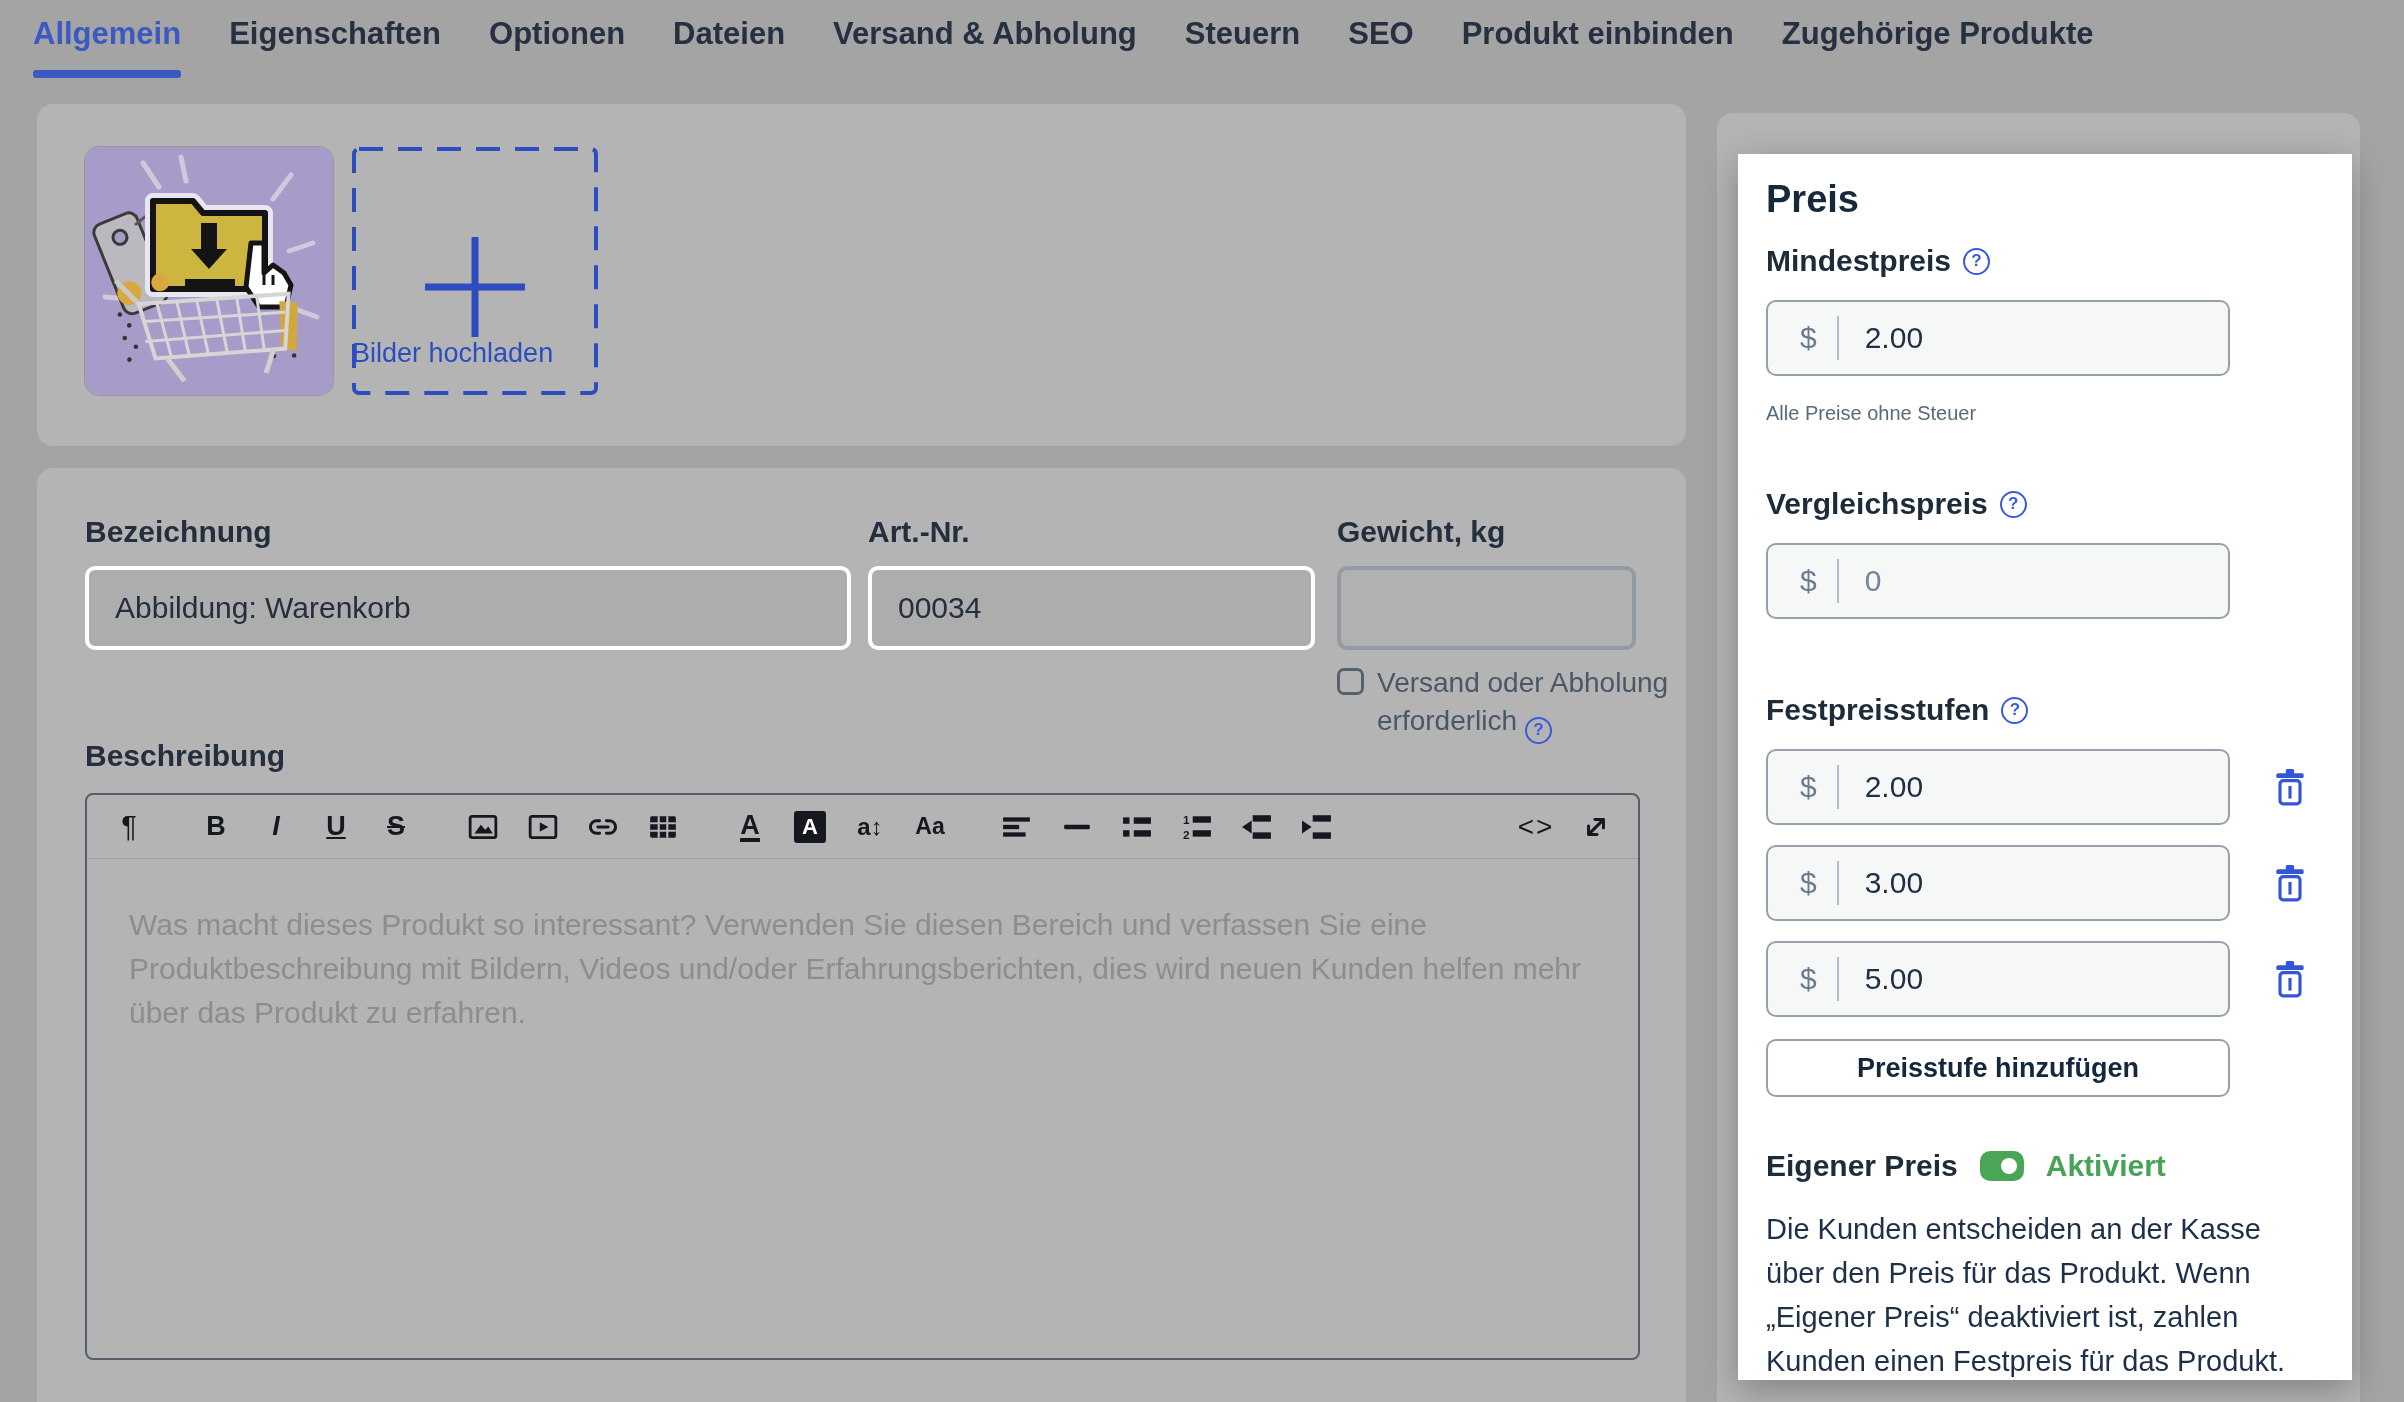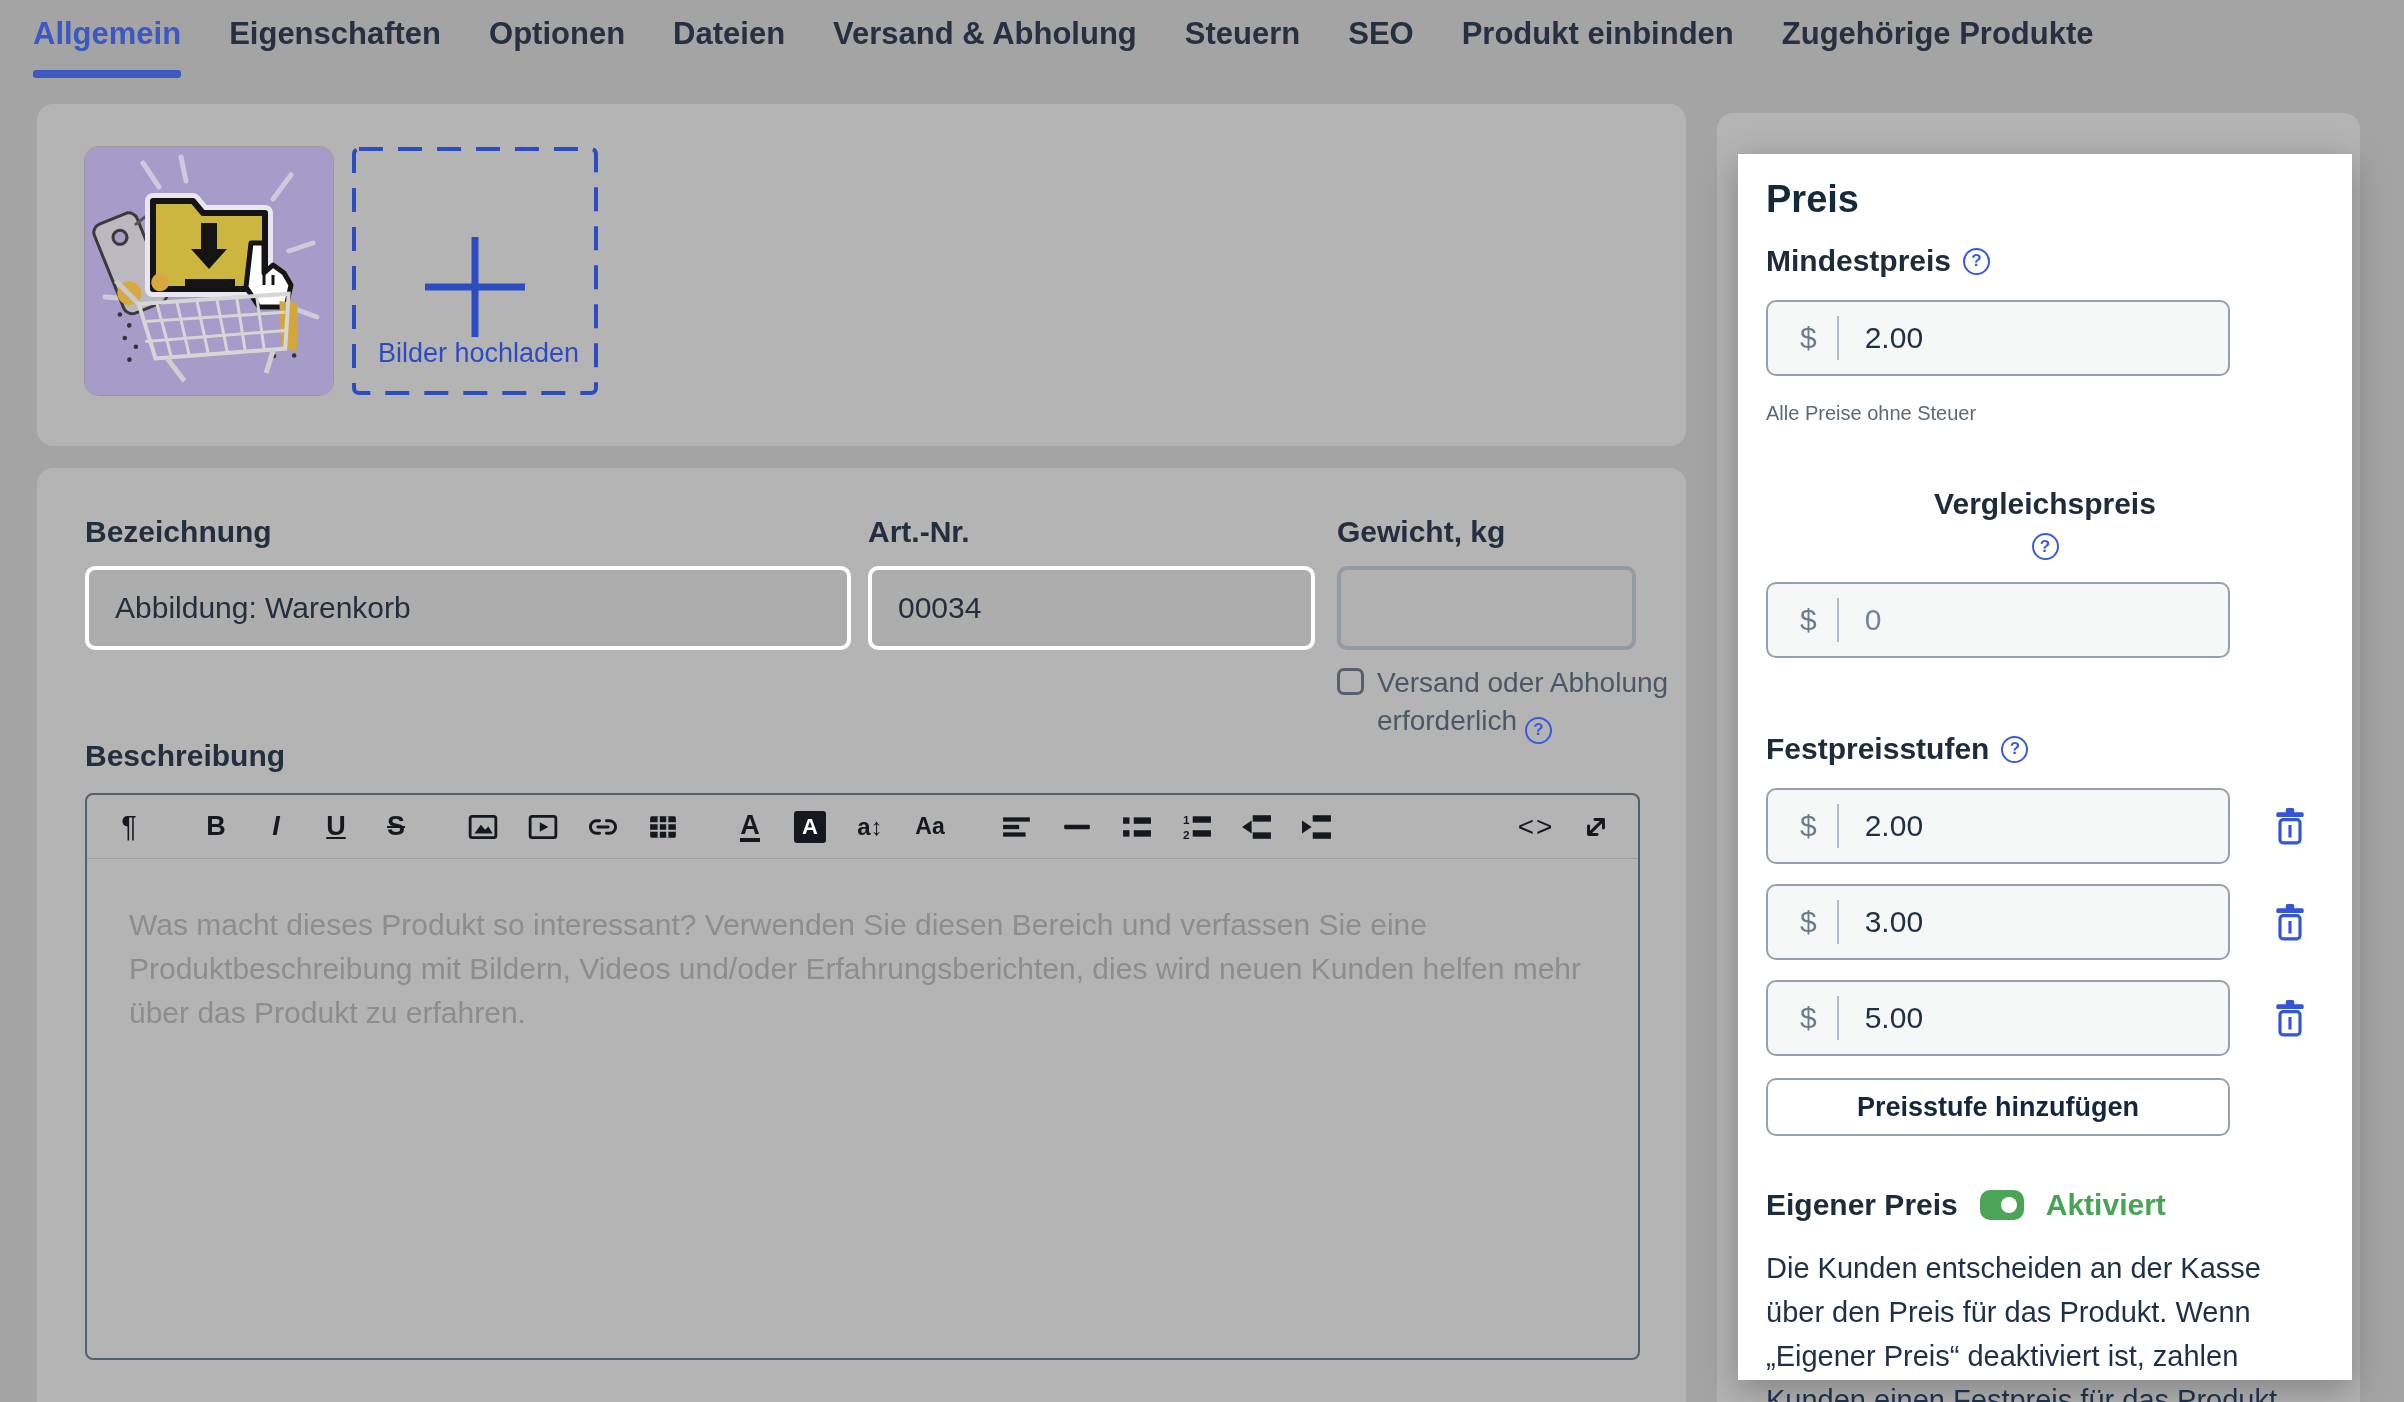--- a/index.html
+++ b/index.html
@@ -17,21 +17,21 @@
   #card-gallery { left:37px; top:104px; width:1649px; height:342px; }
   #card-form    { left:37px; top:468px; width:1649px; height:1043px; }
   #card-side    { left:1717px; top:113px; width:643px; height:1289px; border-bottom-left-radius:0; border-bottom-right-radius:0; }
 
   
   .img-tile { position:absolute; left:48px; top:43px; width:248px; height:248px; border-radius:14px; overflow:hidden; cursor:pointer; box-shadow:0 0 0 1px rgba(0,0,0,.15); }
   .img-tile svg { display:block; }
   .upload-box { position:absolute; left:315px; top:43px; width:246px; height:248px; cursor:pointer; }
   .upload-box .dash { position:absolute; inset:0; }
   .upload-plus { position:absolute; left:50%; top:88px; transform:translateX(-50%); }
-  .upload-label { position:absolute; left:0; right:0; bottom:26px; text-align:center; font-size:27px; color:#2d4cc0;margin-left:7px; }
+  .upload-label { position:absolute; left:0; right:0; bottom:26px; text-align:left; font-size:27px; color:#2d4cc0; }
 
   
   .f-label { position:absolute; font-size:30px; font-weight:bold; color:#232e3e; }
   .f-input { position:absolute; top:98px; height:84px; border:4px solid #ffffff; border-radius:10px; background:rgba(0,0,0,0.035); font-size:30px; color:#242e3c; padding:0 26px; font-family:"Liberation Sans",sans-serif; outline:none; }
   .f-input.disabled { border-color:#949aa2; background:rgba(0,0,0,0.015); }
 
   .chk-row { position:absolute; left:1300px; top:196px; width:340px; display:flex; gap:13px; }
   .checkbox { width:27px; height:27px; border:3px solid #57616d; border-radius:7px; flex:none; margin-top:4px; cursor:pointer; }
   .chk-label { font-size:28px; line-height:38px; color:#4a5766; }
 
@@ -55,21 +55,21 @@
   .tb .g.code { font-weight:400; font-size:28px; letter-spacing:2px; }
   .spacer { flex:1; }
   .ed-body { padding:44px 42px; }
   .placeholder { font-size:30px; line-height:44px; color:#8d8d8d; max-width:1500px; }
 
   
   .panel { position:absolute; left:1738px; top:154px; width:614px; height:1226px; background:#ffffff; box-shadow:0 10px 34px rgba(0,0,0,0.28); padding:12px 28px 0 28px; }
   .p-title { font-size:38px; line-height:50px; font-weight:bold; color:#16283c; margin-top:8px; }
   .p-label { font-size:30px; font-weight:bold; color:#1d2b3a; display:flex; align-items:center; gap:12px; }
   .p-label.mt1 { margin-top:20px; }
-  .p-label.mt2 { margin-top:62px;flex-direction:column; }
+  .p-label.mt2 { margin-top:62px; }
   .p-label.mt3 { margin-top:74px; }
   .price-input { margin-top:22px; width:464px; height:76px; border:2px solid #96a0ab; border-radius:10px; background:#f6f7f7; display:flex; align-items:center; }
   .cur { font-size:30px; color:#6b7a8d; margin-left:32px; }
   .vline { width:2px; height:44px; background:#b2bac3; margin:0 26px 0 20px; }
   .pval { border:none; background:transparent; outline:none; font-size:30px; color:#1f3045; font-family:"Liberation Sans",sans-serif; width:320px; }
   .pval.ph { color:#76839a; }
   .hint { margin-top:26px; font-size:20px; color:#596a79; }
   .tier-row { display:flex; align-items:center; }
   .tier-row .price-input { margin-top:0; }
   .tier-row { margin-top:20px; }

